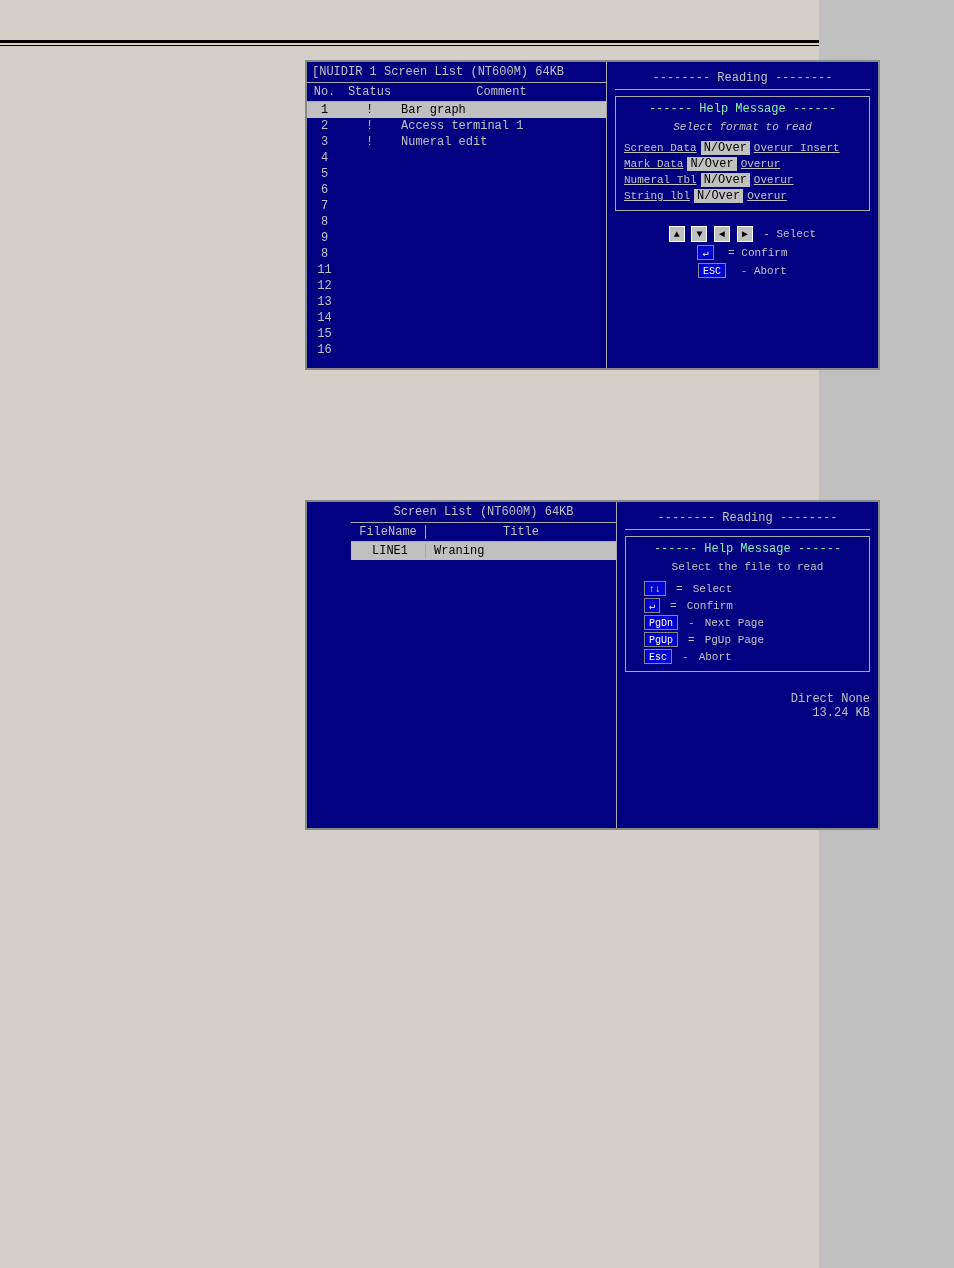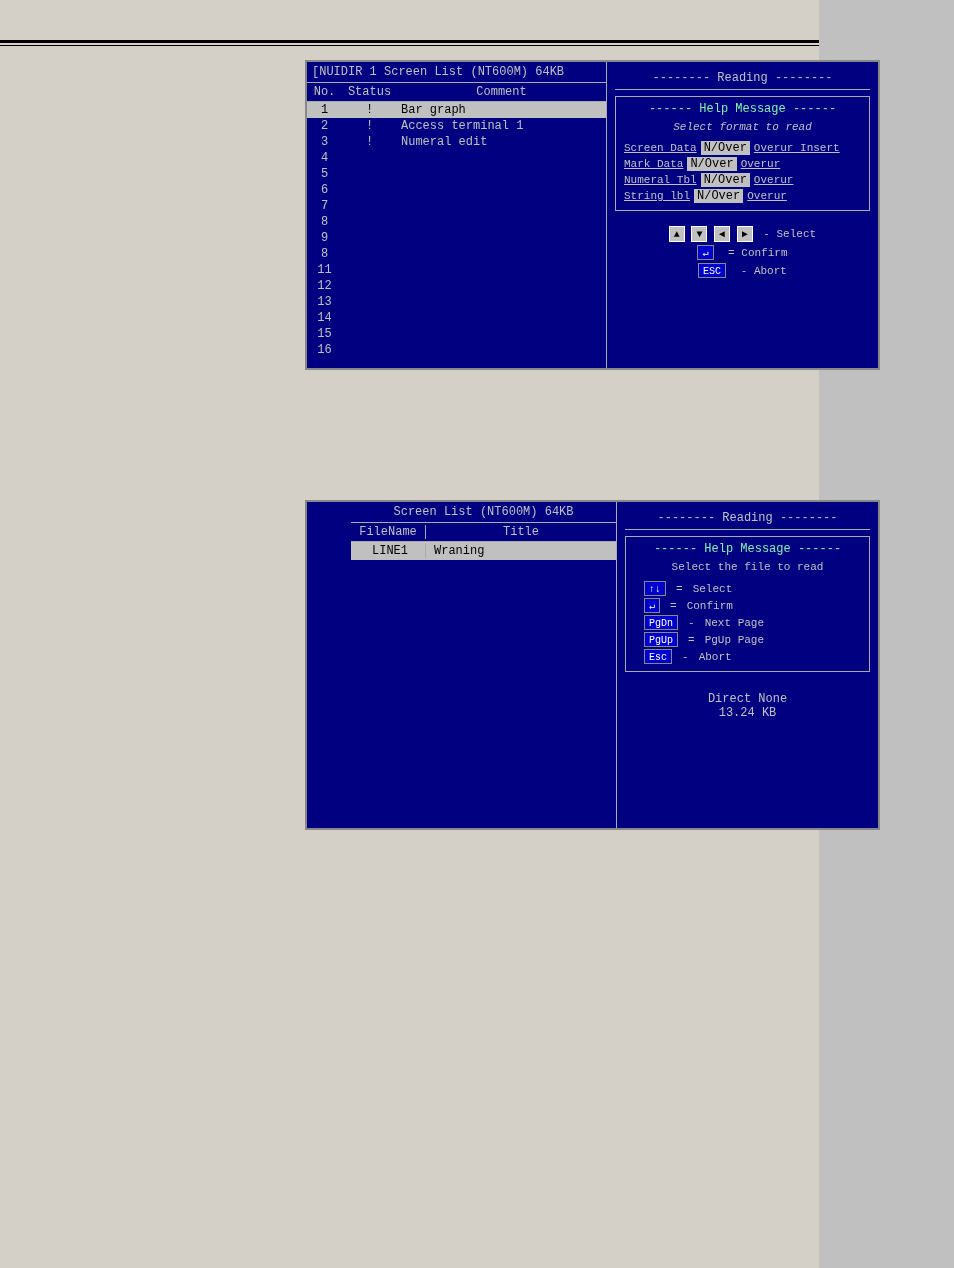--- a/index.html
+++ b/index.html
@@ -503,21 +503,21 @@
                 <span style="margin:0 6px;">=</span>
                 <span>PgUp Page</span>
               </div>
               <div class="nav-row">
                 <span class="key-box-blue">Esc</span>
                 <span style="margin:0 6px;">-</span>
                 <span>Abort</span>
               </div>
             </div>
         </div>
-        <div style="text-align:center;margin-top:20px;color:#c0c0c0;font-size:12px;">
+        <div style="text-align:right;margin-top:20px;color:#c0c0c0;font-size:12px;">
           <div>Direct None</div>
           <div>13.24 KB</div>
         </div>
       </div>
     </div>
 
   </div>
 </div>
 
 </body></html>

